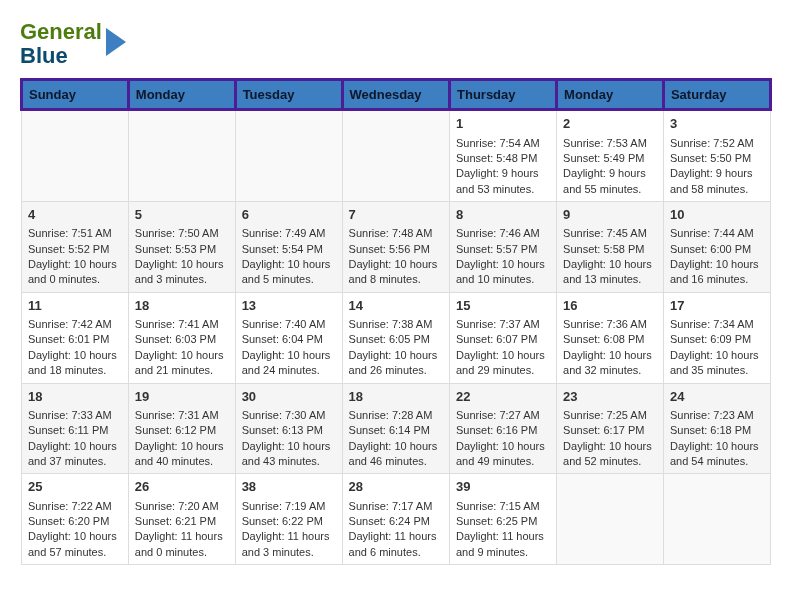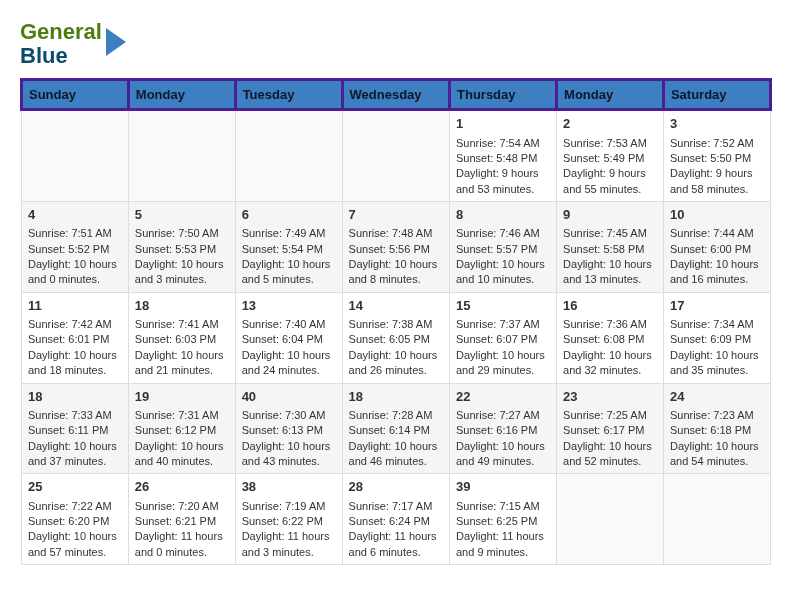--- a/index.html
+++ b/index.html
@@ -203,21 +203,21 @@
       <tr>
         <td>
           <span class="day-num">18</span>
           <div class="day-info">Sunrise: 7:33 AM<br>Sunset: 6:11 PM<br>Daylight: 10 hours<br>and 37 minutes.</div>
         </td>
         <td>
           <span class="day-num">19</span>
           <div class="day-info">Sunrise: 7:31 AM<br>Sunset: 6:12 PM<br>Daylight: 10 hours<br>and 40 minutes.</div>
         </td>
         <td>
-          <span class="day-num">40</span>
+          <span class="day-num">30</span>
           <div class="day-info">Sunrise: 7:30 AM<br>Sunset: 6:13 PM<br>Daylight: 10 hours<br>and 43 minutes.</div>
         </td>
         <td>
           <span class="day-num">18</span>
           <div class="day-info">Sunrise: 7:28 AM<br>Sunset: 6:14 PM<br>Daylight: 10 hours<br>and 46 minutes.</div>
         </td>
         <td>
           <span class="day-num">22</span>
           <div class="day-info">Sunrise: 7:27 AM<br>Sunset: 6:16 PM<br>Daylight: 10 hours<br>and 49 minutes.</div>
         </td>

